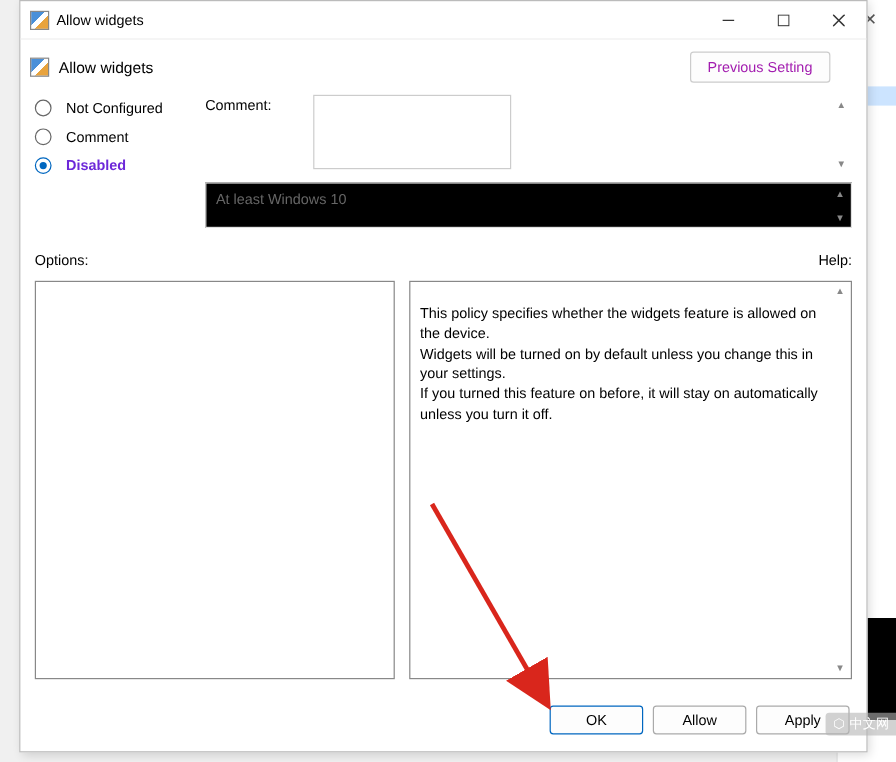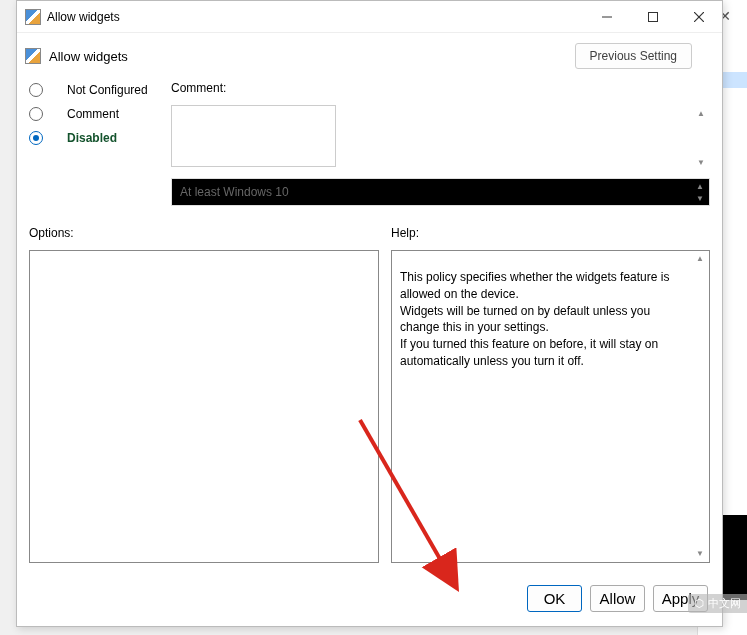--- a/index.html
+++ b/index.html
@@ -86,42 +86,42 @@
       background: linear-gradient(135deg, #4a90d9 40%, #fff 40%, #fff 60%, #e8a33d 60%);
       border: 1px solid #888;
     }
     .header-title { font-size: 13px; }
     .nav-buttons { margin-left: auto; display: flex; gap: 10px; padding-right: 18px;}
     .nav-btn {
       border: 1px solid #ccc;
       background: #fdfdfd;
       padding: 5px 14px;
       font-size: 12px;
-      color: #404040;
+      color: #a21caf;
       border-radius: 3px;
     }
     .config-area {
       display: flex;
       padding: 4px 12px 0 12px;
       gap: 12px;
     }
     .radio-col { width: 130px; padding-top: 4px; }
-    .radio-item { display: flex; align-items: center; gap: 24px; margin-bottom: 10px; cursor: pointer; }
+    .radio-item { display: flex; align-items: center; gap: 12px; margin-bottom: 10px; cursor: pointer; }
     .radio-circle {
       width: 14px; height: 14px; border-radius: 50%;
       border: 1px solid #666; position: relative; flex-shrink: 0;
     }
     .radio-circle.checked { border-color: #0067c0; }
     .radio-circle.checked::after {
       content: ''; position: absolute; width: 6px; height: 6px;
       background: #0067c0; border-radius: 50%; top: 3px; left: 3px;
     }
-    .radio-label.checked { color: #14532d; font-weight: 600; }
+    .radio-label.checked { color: #6d28d9; font-weight: 600; }
     .fields-col { flex: 1; }
-    .field-row { display: flex; gap: 10px; margin-bottom: 8px; flex-direction: column; }
+    .field-row { display: flex; gap: 10px; margin-bottom: 8px; }
     .field-label { width: 80px; padding-top: 2px; }
     .comment-box {
       flex: 1; height: 62px; border: 1px solid #ccc;
       background: #fff; position: relative; padding: 4px;
       resize: none; font-family: inherit; font-size: 12px;
     }
     .supported-box {
       flex: 1; height: 38px; border: 1px solid #e0e0e0;
       background: #000000; padding: 6px 8px; color: #666;
       position: relative;
@@ -132,36 +132,36 @@
       justify-content: space-between;
     }
     .scroll-arrow {
       height: 14px; display: flex; align-items: center;
       justify-content: center; color: #888; font-size: 8px;
     }
     .panels-row {
       display: flex; gap: 12px; padding: 12px; flex: 1;
     }
     .panel-col { display: flex; flex-direction: column; }
-    .panel-col.left { width: 350px; }
-    .panel-col.right { flex: 1; }
+    .panel-col.left { width: 300px; }
+    .panel-col.right { flex: 1; align-items: flex-end; }
     .panel-label { margin-bottom: 10px; }
     .panel-box {
       flex: 1; border: 1px solid #888; background: #fff;
       padding: 18px 8px; font-size: 12px; line-height: 1.4;
       position: relative; overflow: hidden;
     }
     .help-text { padding-right: 14px; }
     .footer {
       display: flex; justify-content: flex-end; gap: 8px;
       padding: 10px 14px 14px 14px;
     }
     .footer-btn {
       border: 1px solid #aaa; background: #fdfdfd;
-      padding: 4px 0; width: 55px; font-size: 15px;
+      padding: 4px 0; width: 78px; font-size: 12px;
       border-radius: 3px; text-align: center; cursor: pointer;
     }
     .footer-btn.primary { border-color: #0067c0; }
     .arrow-annotation {
       position: absolute;
       left: 350px; top: 410px;
       pointer-events: none;
     }
   </style>
 </head>

